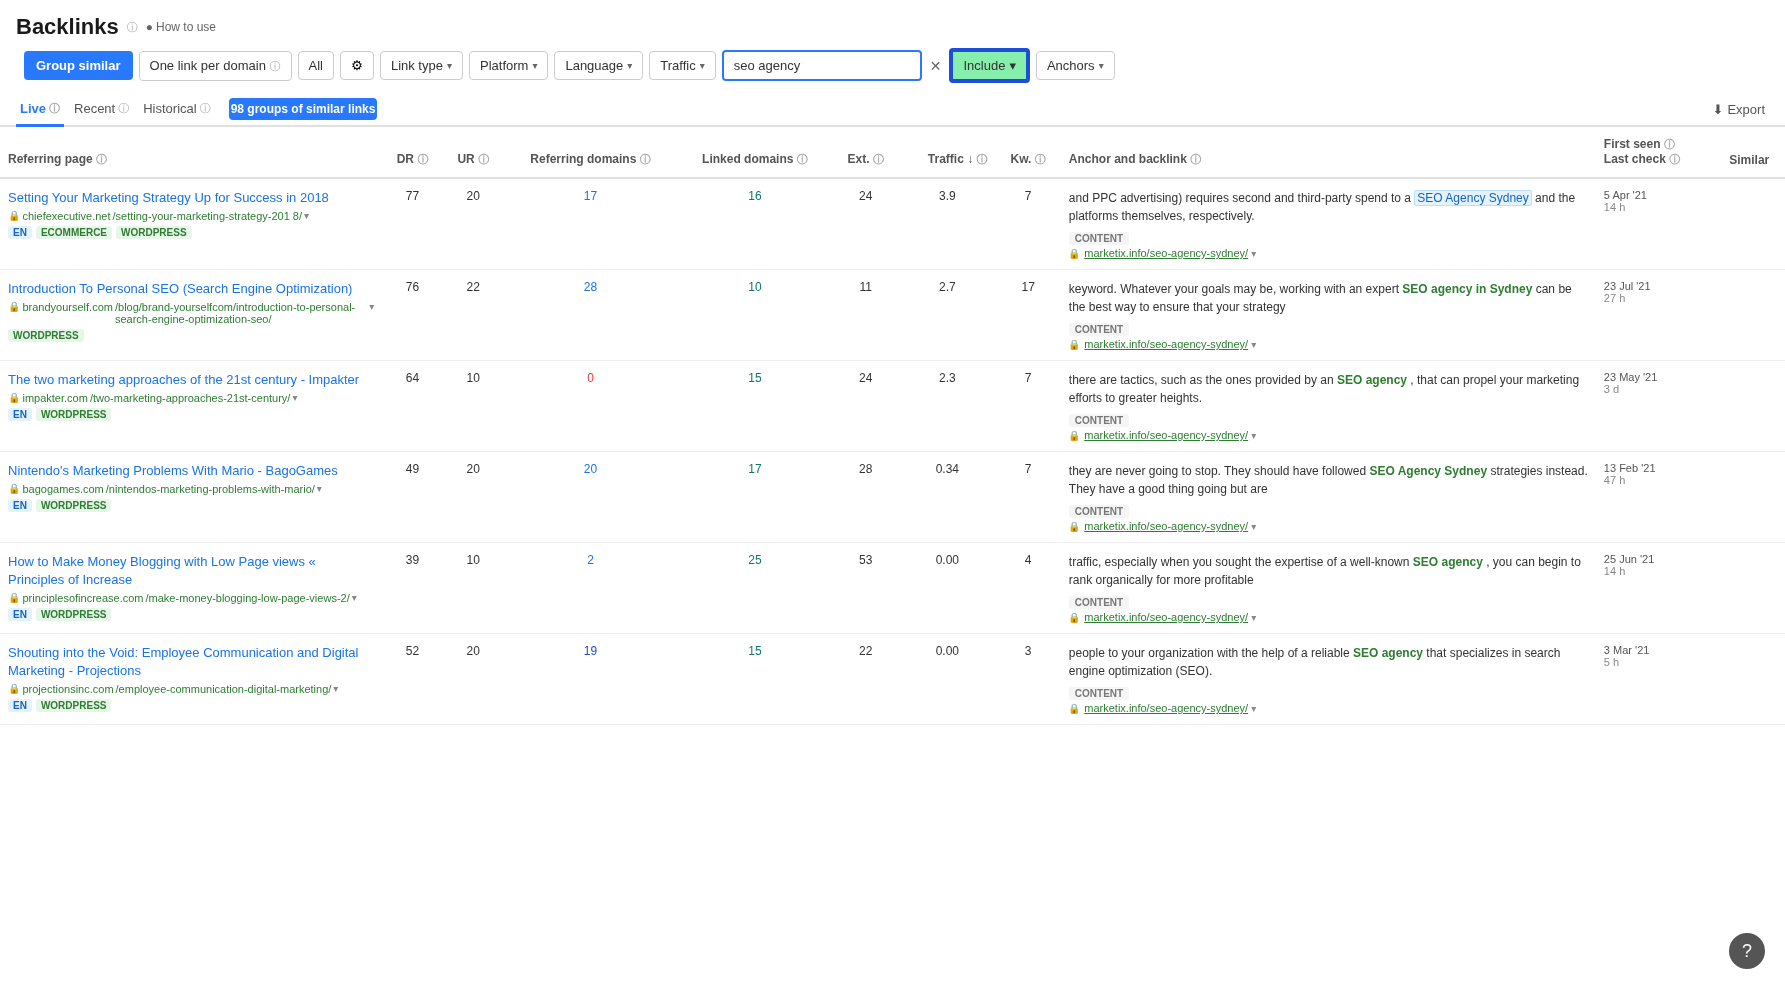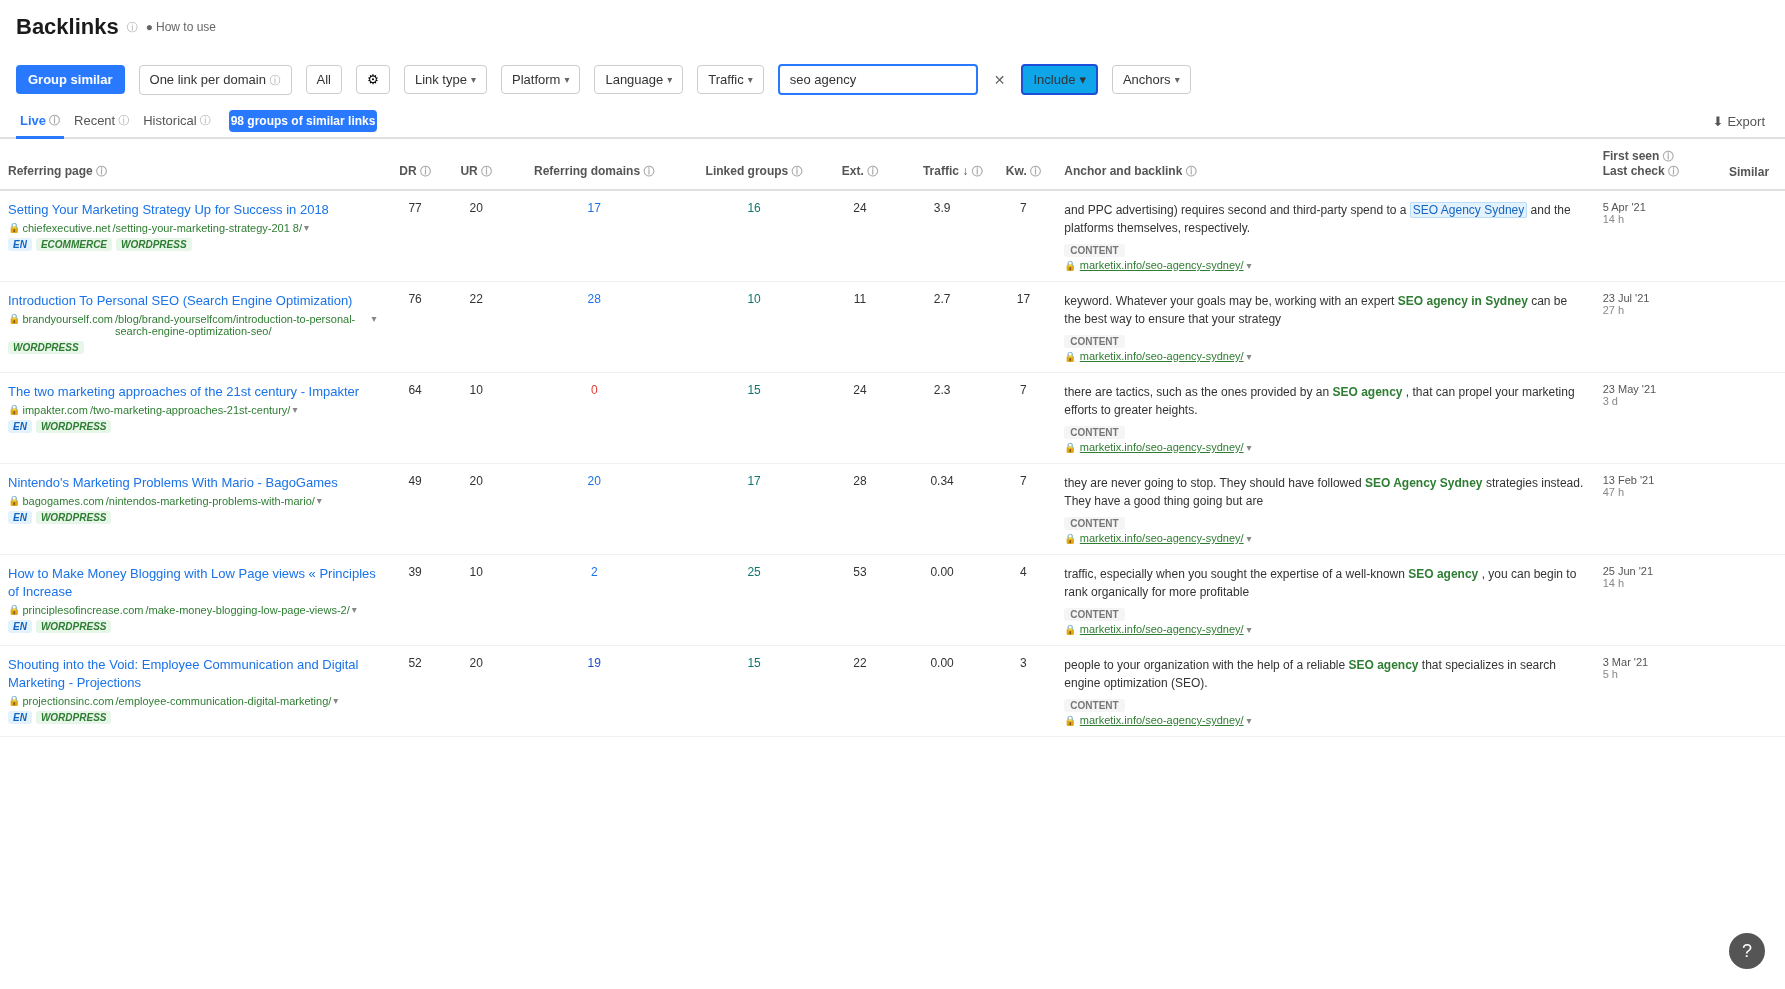--- a/index.html
+++ b/index.html
@@ -2,32 +2,32 @@
 <html><head>
   <meta charset="utf-8">
   <style>
     * { box-sizing: border-box; margin: 0; padding: 0; }
     body { font-family: Arial, sans-serif; font-size: 13px; color: #333; background: #fff; }
     
     .page-header { padding: 14px 16px 8px; display: flex; align-items: center; gap: 8px; }
     .page-title { font-size: 22px; font-weight: bold; color: #1a1a1a; }
     .how-to-use { font-size: 12px; color: #666; display: flex; align-items: center; gap: 3px; cursor: pointer; }
     
-    .toolbar { padding: 0 16px 10px; display: flex; align-items: center; gap: 14px; flex-wrap: wrap; margin-top: 16px; }
+    .toolbar { padding: 0 24px 10px; display: flex; align-items: center; gap: 6px; flex-wrap: wrap; }
     
     .btn-group-similar { background: #2979ff; color: #fff; border: none; padding: 7px 12px; border-radius: 4px; font-size: 13px; cursor: pointer; font-weight: 600; }
     .btn-plain { background: #fff; color: #333; border: 1px solid #ccc; padding: 6px 10px; border-radius: 4px; font-size: 13px; cursor: pointer; }
     .btn-settings { background: #fff; border: 1px solid #ccc; padding: 6px 10px; border-radius: 4px; cursor: pointer; }
     
     .dropdown-btn { background: #fff; color: #333; border: 1px solid #ccc; padding: 6px 10px; border-radius: 4px; font-size: 13px; cursor: pointer; display: flex; align-items: center; gap: 4px; }
     .dropdown-btn .chevron { font-size: 10px; color: #666; }
     
     .search-box { border: 2px solid #2979ff; border-radius: 4px; padding: 6px 10px; font-size: 13px; outline: none; min-width: 130px; color: #333; }
     
-    .include-btn { background: #0ea5e9; color: #333; border: 2px solid #1d4ed8; padding: 6px 10px; border-radius: 4px; font-size: 13px; cursor: pointer; display: flex; align-items: center; gap: 4px; }
+    .include-btn { background: #86efac; color: #333; border: 4px solid #1d4ed8; padding: 6px 10px; border-radius: 4px; font-size: 13px; cursor: pointer; display: flex; align-items: center; gap: 4px; }
     
     .close-btn { background: none; border: none; cursor: pointer; color: #666; font-size: 14px; padding: 0 2px; }
     
     .tabs-row { padding: 0 16px; display: flex; align-items: center; gap: 6px; border-bottom: 2px solid #e0e0e0; margin-bottom: 0; }
     .tab { padding: 8px 4px; font-size: 13px; cursor: pointer; color: #555; border-bottom: 3px solid transparent; margin-bottom: -2px; display: flex; align-items: center; gap: 3px; }
     .tab.active { color: #2979ff; border-bottom-color: #2979ff; font-weight: 600; }
     .tab-badge { background: #2979ff; color: #fff; border: 2px solid #2979ff; border-radius: 4px; padding: 2px 0; font-size: 12px; font-weight: 600; margin-left: 8px; }
     .export-btn { margin-left: auto; background: none; border: none; color: #555; font-size: 13px; cursor: pointer; display: flex; align-items: center; gap: 4px; padding: 8px 4px; }
     
     .info-icon { color: #aaa; font-size: 11px; cursor: pointer; }
@@ -38,21 +38,21 @@
     thead th.center { text-align: center; }
     
     tbody tr { border-bottom: 1px solid #f0f0f0; vertical-align: top; }
     tbody td { padding: 10px 8px; font-size: 12px; vertical-align: top; }
     tbody td.center { text-align: center; }
     
     .ref-page-title { color: #1a73e8; font-size: 13px; font-weight: 500; text-decoration: none; display: block; margin-bottom: 3px; line-height: 1.4; }
     .ref-page-url { color: #2e7d32; font-size: 11px; text-decoration: none; display: flex; align-items: center; gap: 3px; flex-wrap: wrap; }
     .url-green { color: #2e7d32; }
     .tags-row { display: flex; gap: 4px; margin-top: 4px; flex-wrap: wrap; }
-    .tag { background: #e8f5e9; color: #2e7d32; border-radius: 3px; padding: 1px 5px; font-size: 10px; font-weight: 600; text-transform: uppercase; font-style: italic; }
+    .tag { background: #e8f5e9; color: #2e7d32; border-radius: 3px; padding: 1px 5px; font-size: 10px; font-weight: 600; text-transform: uppercase; }
     .tag.en { background: #e3f2fd; color: #1565c0; }
     
     .num-link { color: #0f766e; text-decoration: none; font-size: 12px; }
     
     .anchor-cell { max-width: 420px; }
     .anchor-text { font-size: 12px; color: #333; line-height: 1.5; margin-bottom: 4px; }
     .anchor-highlight { background: #e3f2fd; color: #1565c0; border: 1px solid #bbdefb; border-radius: 2px; padding: 0 2px; }
     .anchor-highlight-green { color: #2e7d32; font-weight: 600; }
     .content-badge { display: inline-block; background: #f5f5f5; color: #777; border-radius: 3px; padding: 1px 6px; font-size: 10px; text-transform: uppercase; margin: 3px 0 2px; font-weight: 600; }
     .backlink-url { color: #2e7d32; font-size: 11px; display: flex; align-items: center; gap: 3px; }
@@ -153,21 +153,21 @@
         </th>
         <th class="center">
           <span>UR</span>
           <span class="info-icon">ⓘ</span>
         </th>
         <th class="center">
           <span>Referring domains</span>
           <span class="info-icon">ⓘ</span>
         </th>
         <th class="center">
-          <span>Linked groups</span>
+          <span>Linked domains</span>
           <span class="info-icon">ⓘ</span>
         </th>
         <th class="center">
           <span>Ext.</span>
           <span class="info-icon">ⓘ</span>
         </th>
         <th class="center" style="cursor:pointer;text-align:right;">
           <span>Traffic ↓</span>
           <span class="info-icon">ⓘ</span>
         </th>

